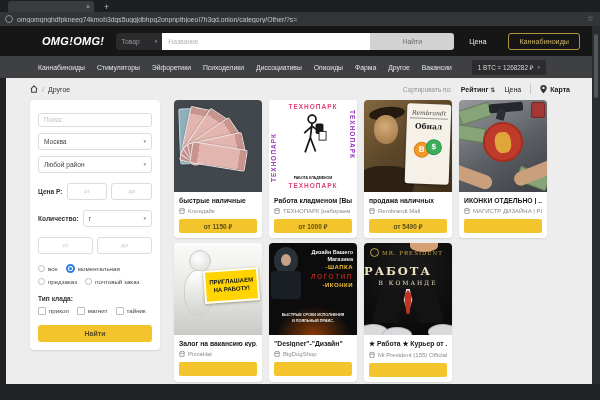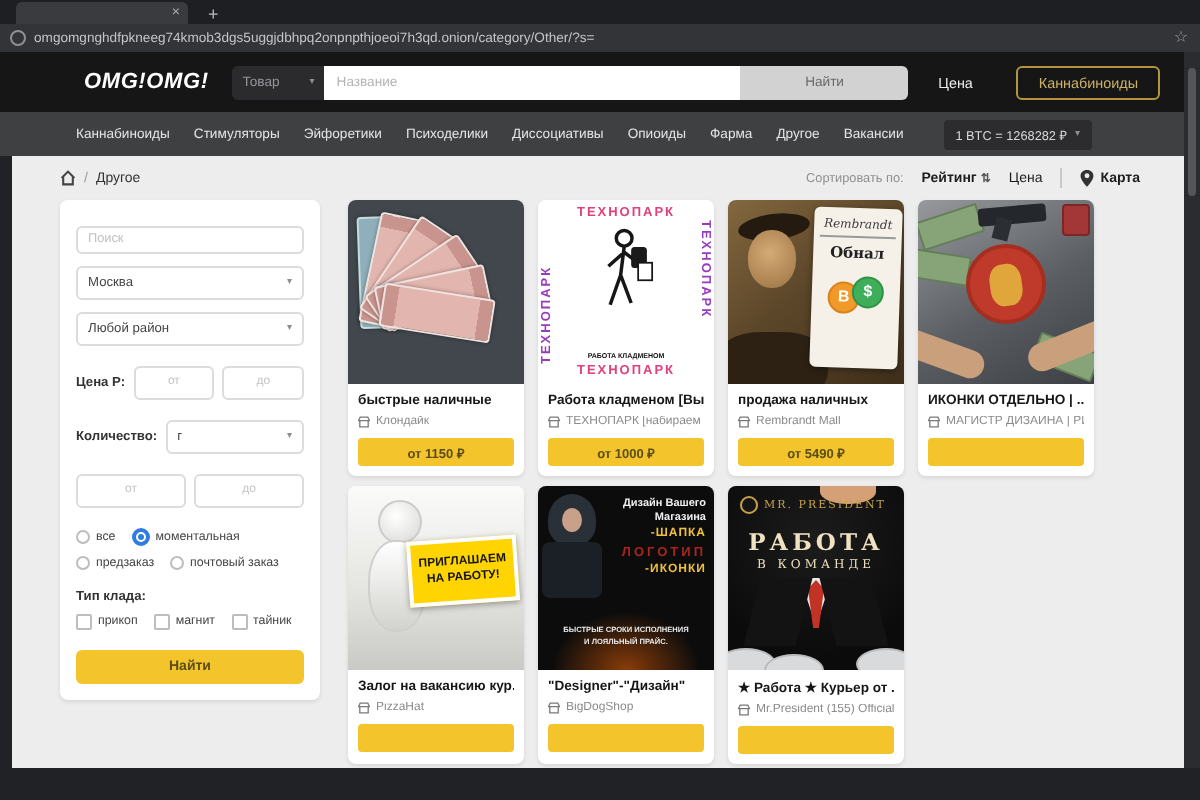--- a/index.html
+++ b/index.html
@@ -169,21 +169,21 @@
   .dg-l3{font-size:6px;font-weight:900;color:#f0c03c;letter-spacing:.5px;line-height:1.4;}
   .dg-l4{font-size:6.5px;font-weight:900;color:#a8261c;letter-spacing:1.5px;line-height:1.4;}
   .dg-cap{position:absolute;left:0;right:0;bottom:11px;text-align:center;font-size:3.8px;font-weight:bold;
           color:#e9e9e9;line-height:1.4;}
   
   .art-president{background:radial-gradient(circle at 50% 30%,#1c1c1c 0%,#0b0b0b 75%);}
   .pr-chin{position:absolute;top:-3px;right:14px;width:28px;height:12px;background:#d6a077;border-radius:0 0 50% 50%;}
   .pr-brand{position:absolute;top:5px;left:6px;display:flex;align-items:center;gap:3px;}
   .pr-coin{width:7px;height:7px;border-radius:50%;border:1px solid #c6a14a;background:#151515;}
   .pr-brand-text{font-family:"DejaVu Serif",serif;font-size:5.5px;color:#c6a14a;letter-spacing:1px;white-space:nowrap;}
-  .pr-l1{position:absolute;left:0;right:0;top:21px;text-align:center;font-family:"DejaVu Serif",serif;
+  .pr-l1{position:absolute;left:0;right:0;top:21px;font-family:"DejaVu Serif",serif;
          font-size:11.5px;font-weight:bold;color:#efe2c0;letter-spacing:2px;}
   .pr-l2{position:absolute;left:0;right:0;top:36px;text-align:center;font-family:"DejaVu Serif",serif;
          font-size:6px;color:#efe2c0;letter-spacing:2px;}
   .pr-suit{position:absolute;left:12px;top:46px;width:64px;height:36px;}
   .pr-shirt{position:absolute;left:24px;top:0;width:16px;height:24px;background:#e8e8e8;
             clip-path:polygon(0 0,100% 0,50% 100%);}
   .pr-tie{position:absolute;left:28px;top:1px;width:8px;height:24px;background:#c23325;
           clip-path:polygon(50% 0,100% 18%,68% 100%,32% 100%,0 18%);}
   .pr-lapel{position:absolute;top:0;width:26px;height:34px;background:#131313;}
   .pr-lapel.l{left:0;transform:skewX(-14deg);}

